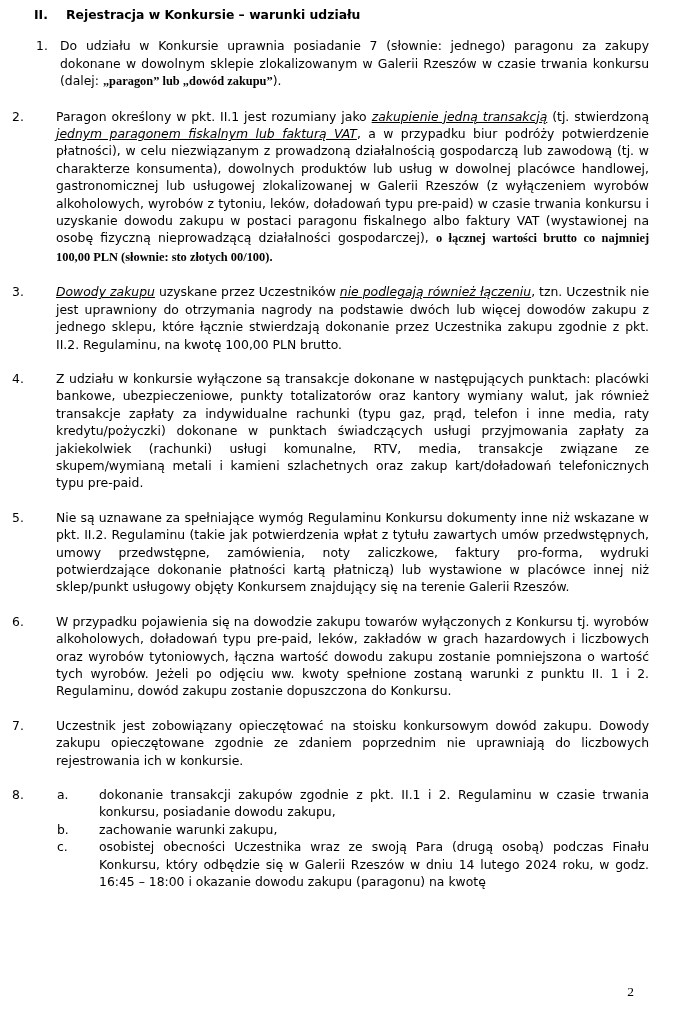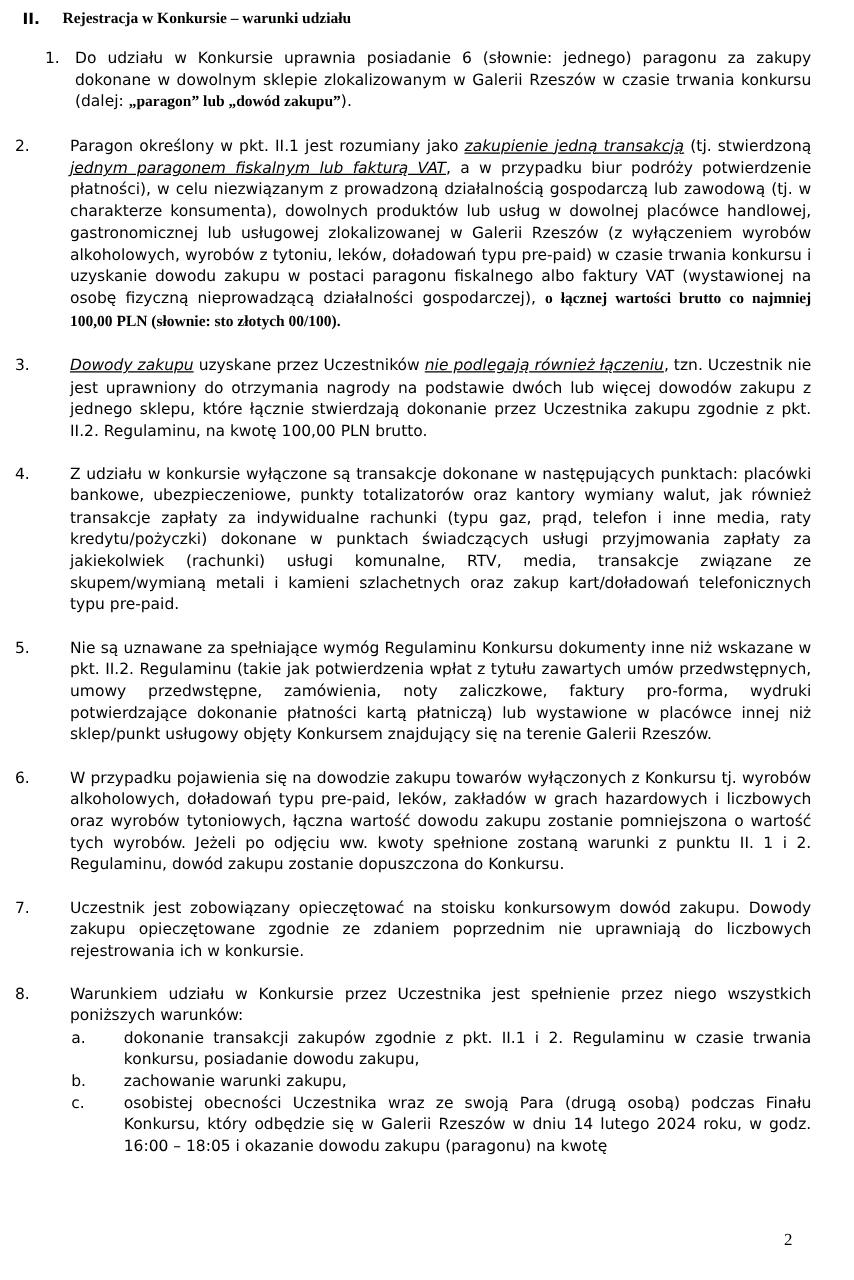--- a/index.html
+++ b/index.html
@@ -9,23 +9,23 @@
     height: 1024px;
     box-sizing: border-box;
     background: #ffffff;
     color: #000000;
     font-family: "DejaVu Sans", sans-serif;
     font-size: 12.4px;
     line-height: 17.4px;
     padding: 6px 34px 0 12px;
     overflow: hidden;
   }
-  .heading { display: flex; font-weight: 700; margin-bottom: 14px; }
+  .heading { display: flex; font-weight: 700; margin-bottom: 14px; margin-left: 16px; }
   .heading .hnum { width: 38px; flex: 0 0 38px; padding-left: 6px; box-sizing: border-box; }
-  .heading .htitle { flex: 1; font-family: Liberation Serif, serif; }
+  .heading .htitle { flex: 1; }
   ol.items { list-style: none; margin: 0; padding: 0; }
   li.item { display: flex; margin-bottom: 17px; }
   li.item .num { flex: 0 0 44px; width: 44px; box-sizing: border-box; }
   li.item.first { padding-left: 24px; }
   li.item.first .num { flex: 0 0 24px; width: 24px; }
   li.item .body { flex: 1; min-width: 0; }
   p.text { margin: 0; text-align: justify; }
   span.b { font-weight: 700; font-family: Liberation Serif, serif; }
   span.u { text-decoration: underline; font-style: italic; }
   ol.subs { list-style: none; margin: 0; padding: 0; }
@@ -46,21 +46,21 @@
 
 <main class="page">
   <header class="heading">
     <span class="hnum">II.</span>
     <span class="htitle">Rejestracja w Konkursie – warunki udziału</span>
   </header>
   <ol class="items" id="items-root">
   <li class="item first">
     <span class="num">1.</span>
     <div class="body">
-      <p class="text"><span>Do udziału w Konkursie uprawnia posiadanie 6 (słownie: jednego) paragonu za zakupy dokonane w dowolnym sklepie zlokalizowanym w Galerii Rzeszów w czasie trwania konkursu (dalej: </span><span class="b">„paragon” lub „dowód zakupu”</span><span>).</span></p>
+      <p class="text"><span>Do udziału w Konkursie uprawnia posiadanie 7 (słownie: jednego) paragonu za zakupy dokonane w dowolnym sklepie zlokalizowanym w Galerii Rzeszów w czasie trwania konkursu (dalej: </span><span class="b">„paragon” lub „dowód zakupu”</span><span>).</span></p>
 
     </div>
   </li>
 
   <li class="item">
     <span class="num">2.</span>
     <div class="body">
       <p class="text"><span>Paragon określony w pkt. II.1 jest rozumiany jako </span><span class="u">zakupienie jedną transakcją</span><span> (tj. stwierdzoną </span><span class="u">jednym paragonem fiskalnym lub fakturą VAT</span><span>, a w przypadku biur podróży potwierdzenie płatności), w celu niezwiązanym z prowadzoną działalnością gospodarczą lub zawodową (tj. w charakterze konsumenta), dowolnych produktów lub usług w dowolnej placówce handlowej, gastronomicznej lub usługowej zlokalizowanej w Galerii Rzeszów (z wyłączeniem wyrobów alkoholowych, wyrobów z tytoniu, leków, doładowań typu pre-paid) w czasie trwania konkursu i uzyskanie dowodu zakupu w postaci paragonu fiskalnego albo faktury VAT (wystawionej na osobę fizyczną nieprowadzącą działalności gospodarczej), </span><span class="b">o łącznej wartości brutto co najmniej 100,00 PLN (słownie: sto złotych 00/100).</span></p>
 
     </div>
@@ -102,34 +102,33 @@
     <span class="num">7.</span>
     <div class="body">
       <p class="text"><span>Uczestnik jest zobowiązany opieczętować na stoisku konkursowym dowód zakupu. Dowody zakupu opieczętowane zgodnie ze zdaniem poprzednim nie uprawniają do liczbowych rejestrowania ich w konkursie.</span></p>
 
     </div>
   </li>
 
   <li class="item">
     <span class="num">8.</span>
     <div class="body">
-      <p class="text"><span>Warunkiem udziału w Konkursie przez Uczestnika jest spełnienie przez niego wszystkich poniższych warunków:</span></p>
       <ol class="subs">
   <li class="sub">
     <span class="letter">a.</span>
     <p class="text"><span>dokonanie transakcji zakupów zgodnie z pkt. II.1 i 2. Regulaminu w czasie trwania konkursu, posiadanie dowodu zakupu,</span></p>
   </li>
 
   <li class="sub">
     <span class="letter">b.</span>
     <p class="text"><span>zachowanie warunki zakupu,</span></p>
   </li>
 
   <li class="sub">
     <span class="letter">c.</span>
-    <p class="text"><span>osobistej obecności Uczestnika wraz ze swoją Para (drugą osobą) podczas Finału Konkursu, który odbędzie się w Galerii Rzeszów w dniu 14 lutego 2024 roku, w godz. 16:00 – 18:05 i okazanie dowodu zakupu (paragonu) na kwotę</span></p>
+    <p class="text"><span>osobistej obecności Uczestnika wraz ze swoją Para (drugą osobą) podczas Finału Konkursu, który odbędzie się w Galerii Rzeszów w dniu 14 lutego 2024 roku, w godz. 16:45 – 18:00 i okazanie dowodu zakupu (paragonu) na kwotę</span></p>
   </li>
 </ol>
     </div>
   </li>
 </ol>
   <div class="pageno">2</div>
 </main>
 
 </body></html>

